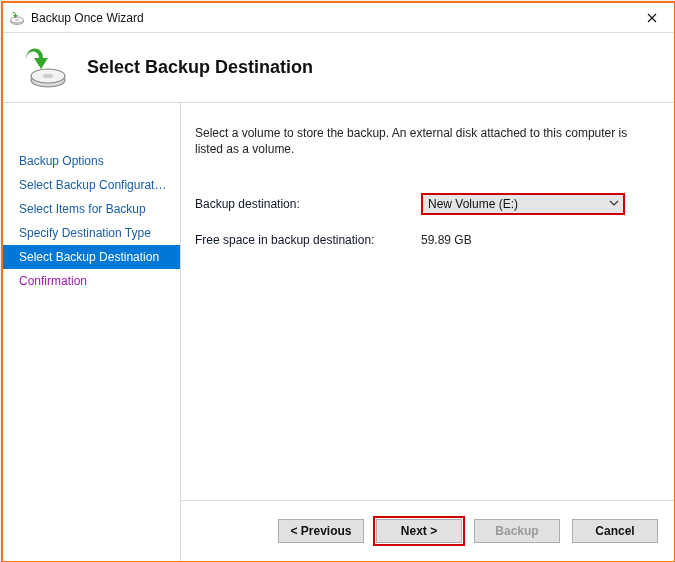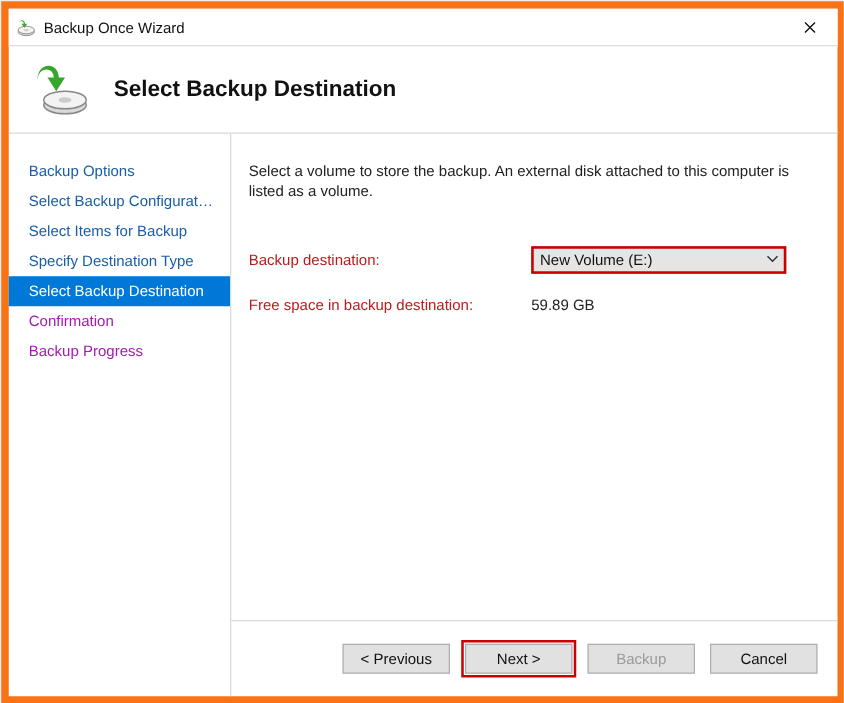--- a/index.html
+++ b/index.html
@@ -1,18 +1,18 @@
 <!DOCTYPE html>
 <html><head>
   <meta charset="utf-8">
   <style>
     * { box-sizing: border-box; margin: 0; padding: 0; font-family: "Segoe UI", Tahoma, sans-serif; font-size: 12px; }
     body { background: #eee; padding: 1px; }
     .window {
-      width: 675px; height: 562px; background: #fff; border: 6px solid #f97316;
+      width: 675px; height: 562px; background: #fff; border: 2px solid #f97316;
       display: flex; flex-direction: column;
     }
     .titlebar {
       height: 30px; display: flex; align-items: center; padding: 0 0 0 6px;
       background: #fff; border-bottom: 1px solid #ddd;
     }
     .titlebar .icon { width: 16px; height: 16px; margin-right: 6px; }
     .titlebar .title { color: #111; }
     .titlebar .spacer { flex: 1; }
     .titlebar .close {
@@ -23,51 +23,51 @@
       height: 70px; display: flex; align-items: center; padding-left: 18px; border-bottom: 1px solid #d9d9d9;
     }
     .header-icon { width: 48px; height: 48px; margin-right: 18px; }
     .header-title { font-size: 18px; font-weight: 700; color: #111; }
     .body {
       flex: 1; display: flex; min-height: 0;
     }
     .sidebar {
       width: 178px; border-right: 1px solid #d9d9d9; padding-top: 18px;
     }
-    .sidebar ul { list-style: none; }
+    .sidebar ul { list-style: none; margin-top: 28px; }
     .sidebar li {
       padding: 5px 10px 5px 16px; color: #1a5ea8; white-space: nowrap; overflow: hidden; text-overflow: ellipsis;
       cursor: default;
     }
     .sidebar li.selected { background: #0078d7; color: #fff; }
     .sidebar li.disabled { color: #a21caf; }
     .main {
       flex: 1; display: flex; flex-direction: column;
     }
     .content {
       flex: 1; padding: 22px 18px 10px 14px;
     }
     .instr { color: #222; margin-bottom: 36px; line-height: 1.35; }
     .row { display: flex; align-items: center; margin-bottom: 18px; }
-    .row-label { width: 226px; color: #b91c1c; }
+    .row-label { width: 226px; color: #0f172a; }
     .row-val { color: #222; }
     .select-wrap {
       position: relative;
       width: 204px;
     }
     .select-wrap select {
       width: 100%; height: 22px; background: #e5e5e5; border: 1px solid #888; color: #111;
       padding: 1px 18px 1px 6px; appearance: none; -webkit-appearance: none;
     }
     .select-wrap .chev {
       position: absolute; right: 6px; top: 4px; pointer-events:none; color:#333;
     }
     .highlight-red { outline: 2px solid #c00; outline-offset: -2px; }
     .footer {
-      border-top: 1px solid #d9d9d9; padding: 18px 16px 18px 0; display: flex; justify-content: flex-end; gap: 12px;
+      border-top: 1px solid #d9d9d9; padding: 18px 16px 18px 0; display: flex; justify-content: flex-end; gap: 12px; font-weight: bold;
     }
     .btn {
       min-width: 86px; height: 24px; background: #e1e1e1; border: 1px solid #aeaeae; color: #111;
       display: flex; align-items: center; justify-content: center; cursor: default;
     }
     .btn.disabled { color: #9a9a9a; }
     .btn.next { outline: 2px solid #c00; outline-offset: 1px; }
   </style>
 </head>
 <body>
@@ -106,21 +106,20 @@
 
   <div class="body">
     <nav class="sidebar">
       <ul>
         <li>Backup Options</li>
         <li>Select Backup Configurat…</li>
         <li>Select Items for Backup</li>
         <li>Specify Destination Type</li>
         <li class="selected">Select Backup Destination</li>
         <li class="disabled">Confirmation</li>
-        <li class="disabled">Backup Progress</li>
       </ul>
     </nav>
 
     <div class="main">
       <div class="content">
         <p class="instr">Select a volume to store the backup. An external disk attached to this computer is listed as a volume.</p>
 
         <div class="row">
           <span class="row-label">Backup destination:</span>
           <div class="select-wrap highlight-red">

